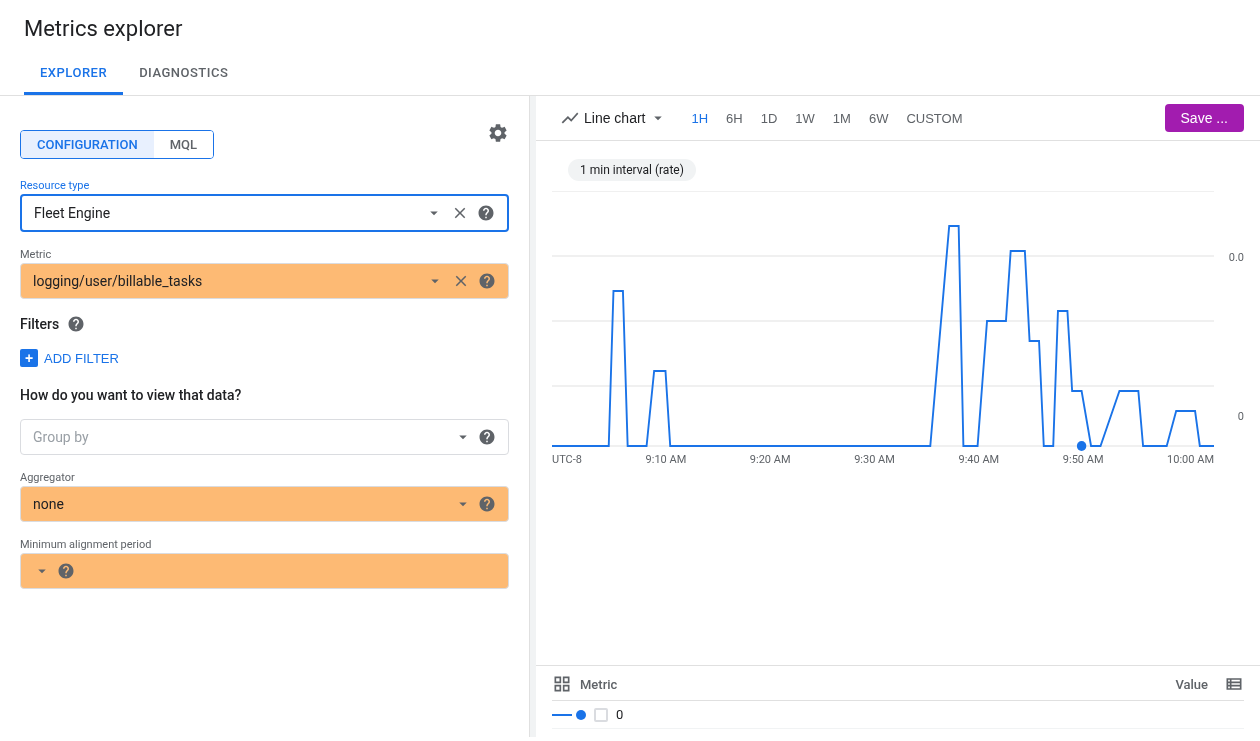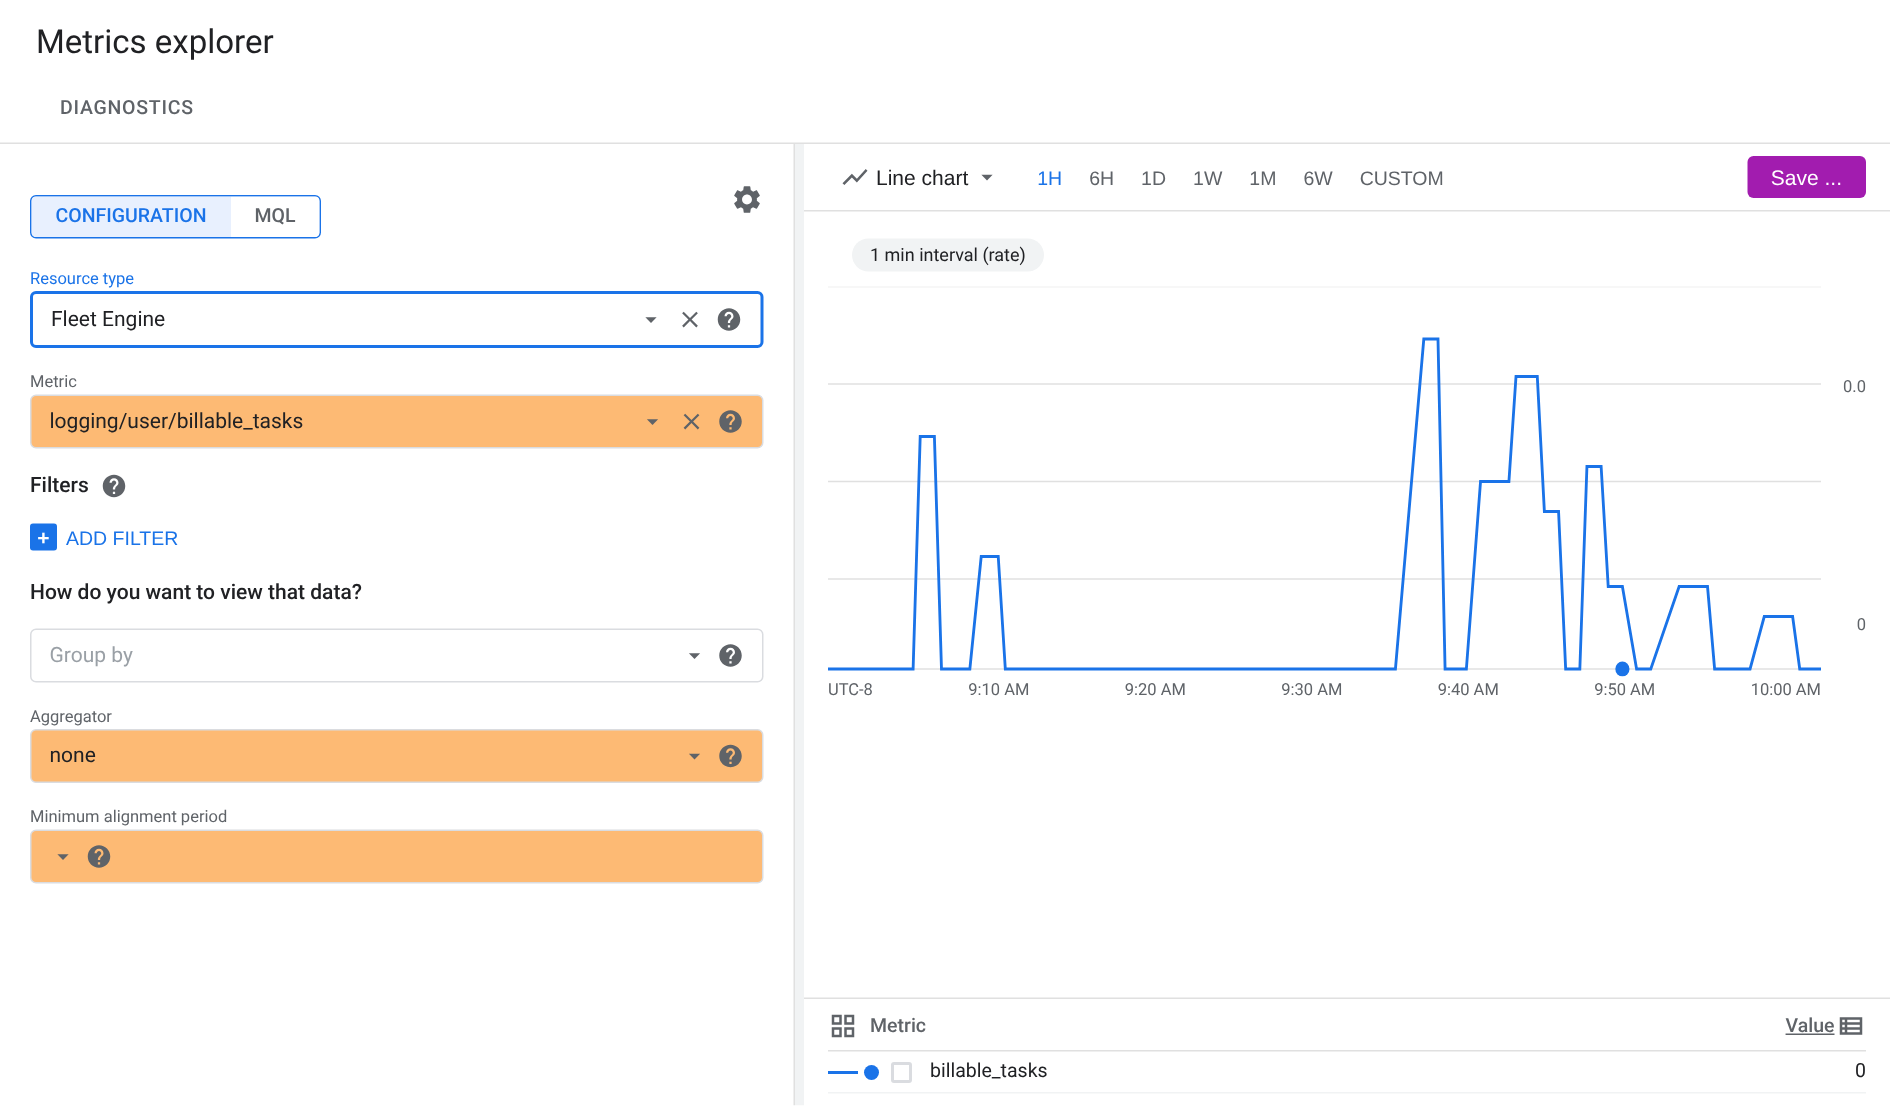--- a/index.html
+++ b/index.html
@@ -71,20 +71,21 @@
     .chart-line { stroke: #1a73e8; stroke-width: 2; fill: none; }
   </style>
 </head>
 <body>
 
 <div class="app-header">
   <div class="app-title">Metrics explorer</div>
 </div>
 
 <div class="top-nav">
+  <div class="nav-tab active">EXPLORER</div>
   <div class="nav-tab">DIAGNOSTICS</div>
 </div>
 
 <div class="main-layout">
 
   <div class="left-panel">
 
     <div class="tabs-row">
       <div class="config-tabs">
         <div class="config-tab active">CONFIGURATION</div>
@@ -298,32 +299,31 @@
     </div>
 
     <div class="legend-area">
       <div class="legend-header">
         <div class="legend-metric">
           <svg width="20" height="20" viewBox="0 0 24 24" fill="#5f6368">
               <path d="M3 3v8h8V3H3zm6 6H5V5h4v4zm-6 4v8h8v-8H3zm6 6H5v-4h4v4zm4-16v8h8V3h-8zm6 6h-4V5h4v4zm-6 4v8h8v-8h-8zm6 6h-4v-4h4v4z"></path>
             </svg>
           <span>Metric</span>
         </div>
-        <div style="display:flex; align-items:center; gap:1px;text-decoration:underline;">
+        <div style="display:flex; align-items:center; gap:16px;">
           <span>Value</span>
           <svg width="20" height="20" viewBox="0 0 24 24" fill="#5f6368">
               <path d="M3 5v14h18V5H3zm4 12H5v-2h2v2zm0-4H5v-2h2v2zm0-4H5V7h2v2zm12 8H9v-2h10v2zm0-4H9v-2h10v2zm0-4H9V7h10v2z"></path>
             </svg>
         </div>
       </div>
       <div class="legend-row">
         <span style="display:inline-flex; align-items:center; gap:4px; margin-right:8px;">
           <span style="display:inline-block; width:20px; height:2px; background:#1a73e8;"></span>
           <span style="display:inline-block; width:10px; height:10px; border-radius:50%; background:#1a73e8;"></span>
         </span>
         <span style="display:inline-block; width:14px; height:14px; border:2px solid #dadce0; border-radius:2px; margin-right:8px;"></span>
-        <span class="legend-name">billable_tasks</span>
         <span class="legend-value">0</span>
       </div>
     </div>
 
   </div>
 </div>
 
 </body></html>

